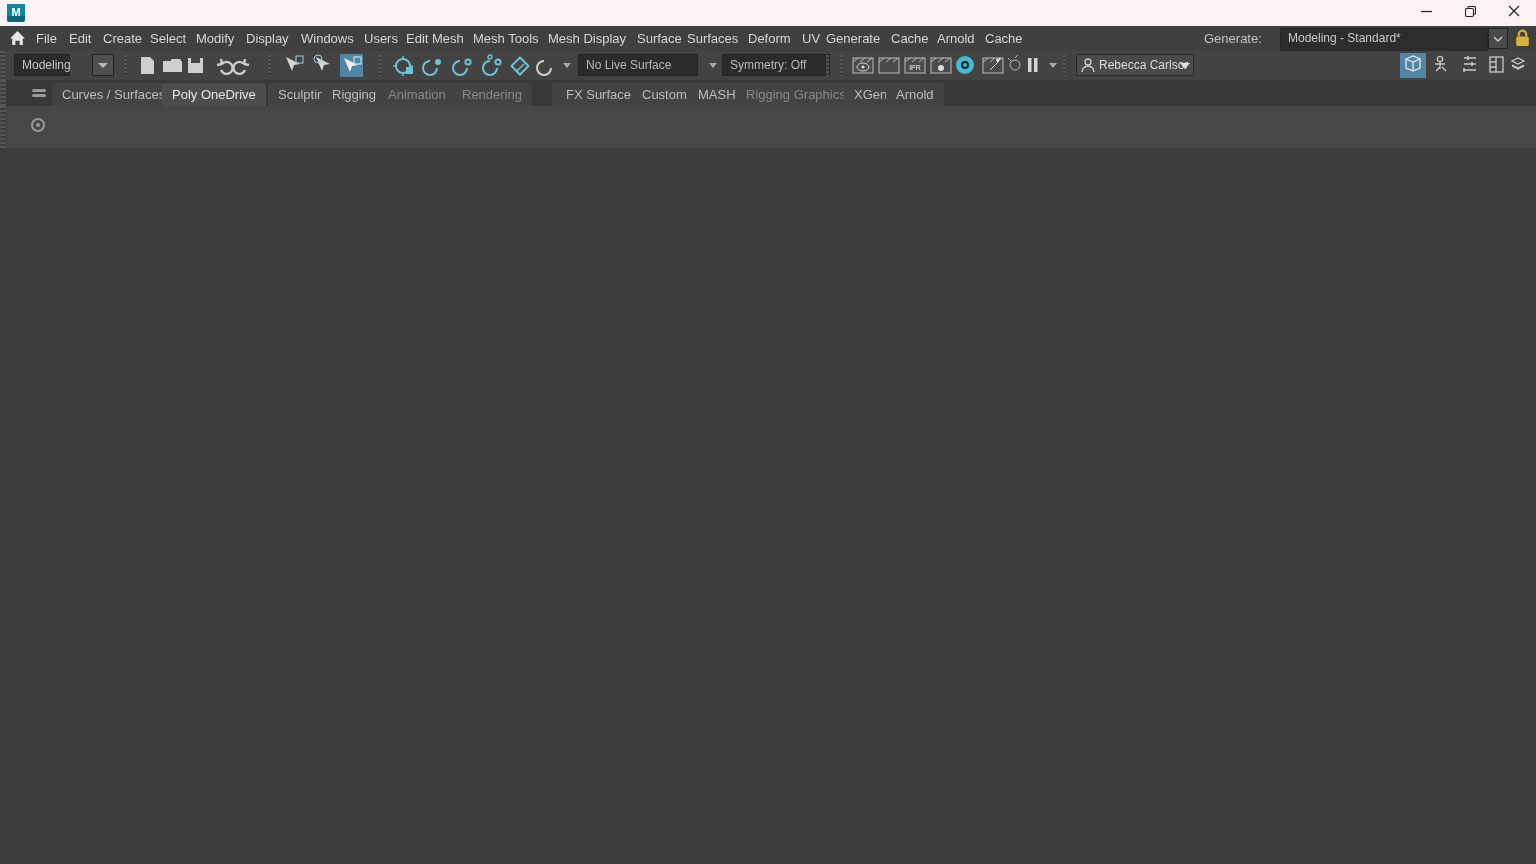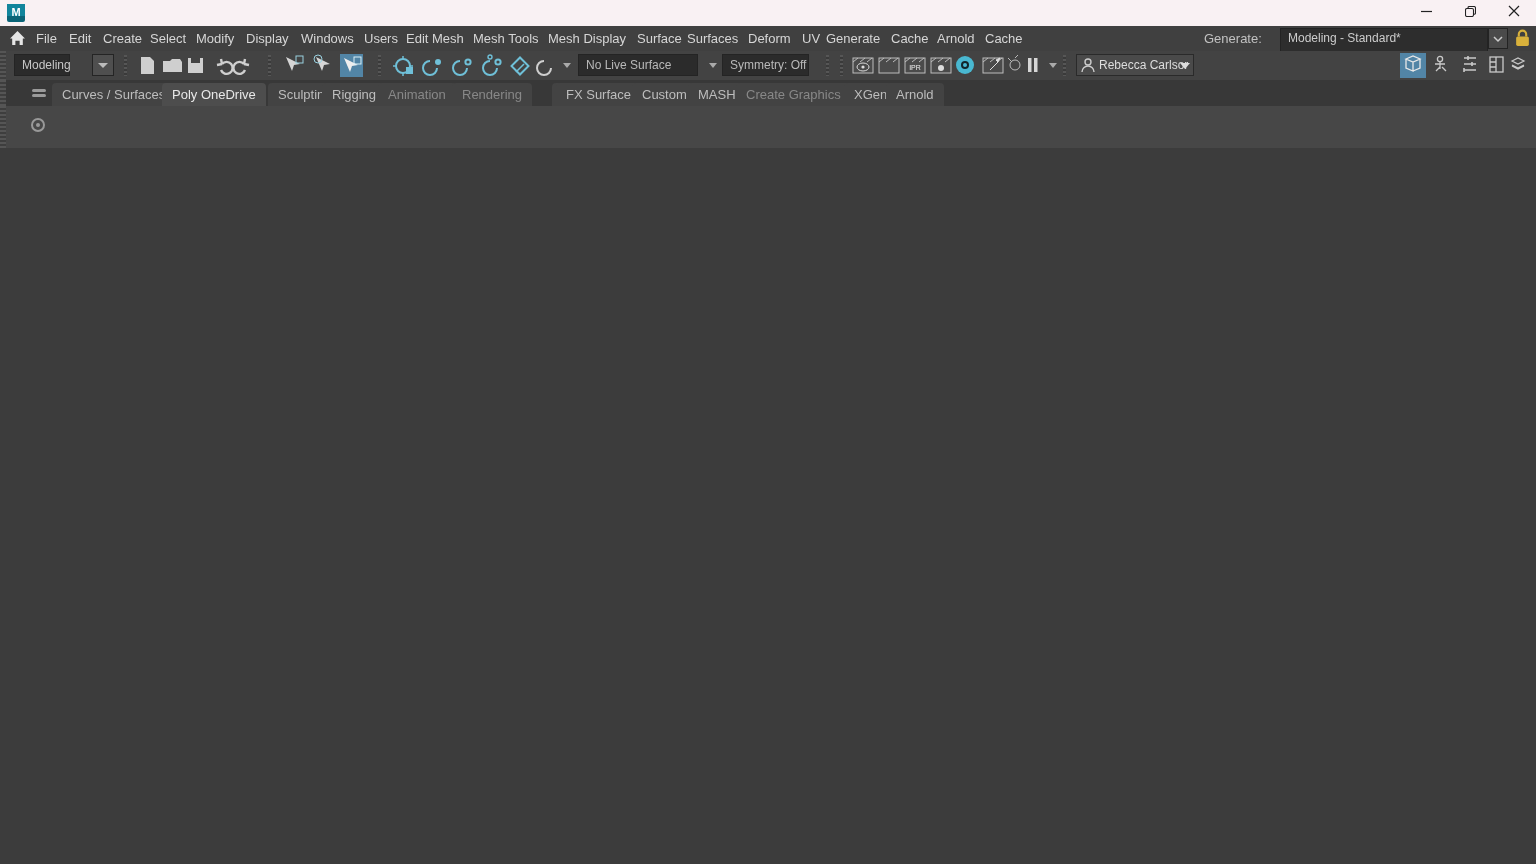--- a/index.html
+++ b/index.html
@@ -120,21 +120,21 @@
         <path d="M124 18 l8 -8" stroke-width="1.6"></path>
   <path d="M152 7 a7 7 0 1 0 7 7" stroke="#cfcfcf"></path>
  </svg>
  <svg class="abs" style="left:560px;top:10px" width="14" height="10">
         <path d="M3 2 l4 5 l4 -5" fill="#aaa"></path>
       </svg>
  <div class="tb-box" style="left:578px;width:120px;color:#b9b9b9">No Live Surface</div>
  <svg class="abs" style="left:706px;top:10px" width="14" height="10">
         <path d="M3 2 l4 5 l4 -5" fill="#aaa"></path>
       </svg>
- <div class="tb-box" style="left:722px;width:87px;color:#b9b9b9">Symmetry: Off</div>
+ <div class="tb-box" style="left:722px;width:108px;color:#b9b9b9">Symmetry: Off</div>
  <div class="tb-sep" style="left:826px"></div>
  <div class="tb-sep" style="left:840px"></div>
  <svg class="abs" style="left:852px;top:3px" width="190" height="23">
   <g fill="#4b4b4b" stroke="#bdbdbd" stroke-width="1">
    <rect x="1" y="4" width="20" height="15"></rect>
           <rect x="27" y="4" width="20" height="15"></rect>
           <rect x="53" y="4" width="20" height="15"></rect>
           <rect x="79" y="4" width="20" height="15"></rect>
           <rect x="131" y="4" width="20" height="15"></rect>
   </g>
@@ -191,21 +191,21 @@
  <div class="tab" style="left:52px">Curves / Surfaces</div>
  <div class="tab on" style="left:162px">Poly OneDrive</div>
  <div class="tab" style="left:268px">Sculpting</div>
  <div class="tab" style="left:322px">Rigging</div>
  <div class="tab dim" style="left:378px">Animation</div>
  <div class="tab dim" style="left:452px">Rendering</div>
  <div class="tab" style="left:552px">FX</div>
  <div class="tab" style="left:556px">FX Surface</div>
  <div class="tab" style="left:632px">Custom</div>
  <div class="tab" style="left:688px">MASH</div>
- <div class="tab dim" style="left:736px">Create Graphics</div>
+ <div class="tab dim" style="left:736px">Rigging Graphics</div>
  <div class="tab" style="left:844px">XGen</div>
  <div class="tab" style="left:886px">Arnold</div>
 </div>
 
 <div id="shelf">
  <div class="abs" style="left:0;top:0;width:6px;height:42px;background:repeating-linear-gradient(180deg,#555 0 2px,#3e3e3e 2px 4px)"></div>
  <svg class="abs" style="left:30px;top:11px" width="16" height="16">
         <circle cx="8" cy="8" r="6" fill="none" stroke="#999" stroke-width="2"></circle>
         <circle cx="8" cy="8" r="2" fill="#999"></circle>
       </svg>

